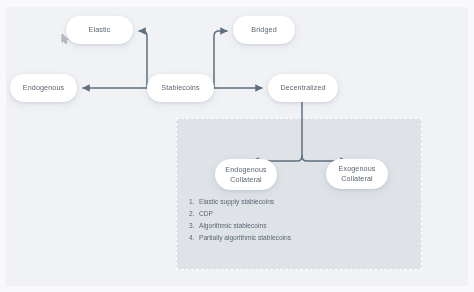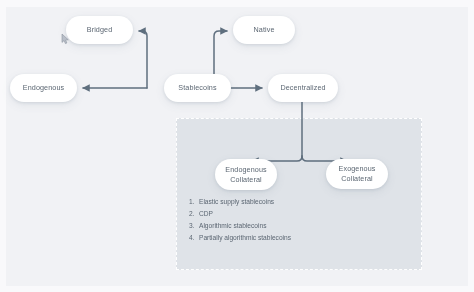--- a/index.html
+++ b/index.html
@@ -69,21 +69,21 @@
     font-size: 7.2px;
     line-height: 1.35;
     letter-spacing: 0.1px;
     box-sizing: border-box;
     padding: 2px 6px;
   }
 
   .node-native        { left: 66px;  top: 16px;  width: 67px;  height: 28px; }
   .node-bridged       { left: 233px; top: 16px;  width: 62px;  height: 28px; }
   .node-centralized   { left: 10px;  top: 74px;  width: 67px;  height: 28px; }
-  .node-stablecoins   { left: 164px; top: 74px;  width: 67px;  height: 28px; }
+  .node-stablecoins   { left: 147px; top: 74px;  width: 67px;  height: 28px; }
   .node-decentralized { left: 268px; top: 74px;  width: 70px;  height: 28px; align-items: center; }
   .node-endogenous    { left: 215px; top: 159px; width: 62px;  height: 31px; text-align: center; }
   .node-exogenous     { left: 326px; top: 159px; width: 62px;  height: 30px; }
 
   .node-label {
     display: block;
     white-space: pre-line;
   }
 
   
@@ -141,25 +141,25 @@
 
       <path d="M 214 88 L 214 36 Q 214 31 219 31 L 227 31" marker-end="url(#arrow)"></path>
 
       <path d="M 302 102 L 302 156"></path>
       <path d="M 302 156 Q 302 161 297 161 L 252 161" marker-end="url(#arrow)"></path>
       <path d="M 302 156 Q 302 161 307 161 L 347 161" marker-end="url(#arrow)"></path>
     </g>
   </svg>
 
   <div class="node node-native">
+    <span class="node-label">Elastic</span>
+  </div>
+
+  <div class="node node-bridged">
     <span class="node-label">Bridged</span>
-  </div>
-
-  <div class="node node-bridged">
-    <span class="node-label">Native</span>
   </div>
 
   <div class="node node-centralized">
     <span class="node-label">Endogenous</span>
   </div>
 
   <div class="node node-stablecoins">
     <span class="node-label">Stablecoins</span>
   </div>
 

